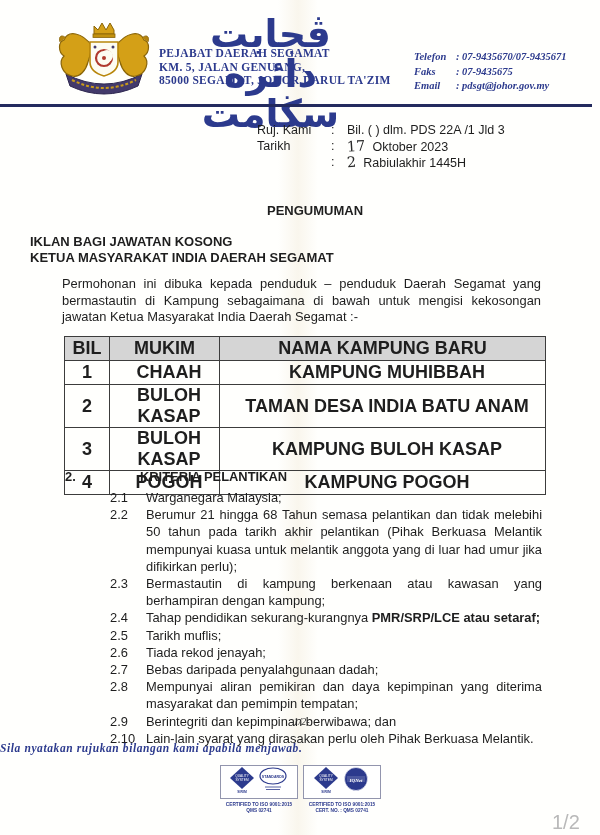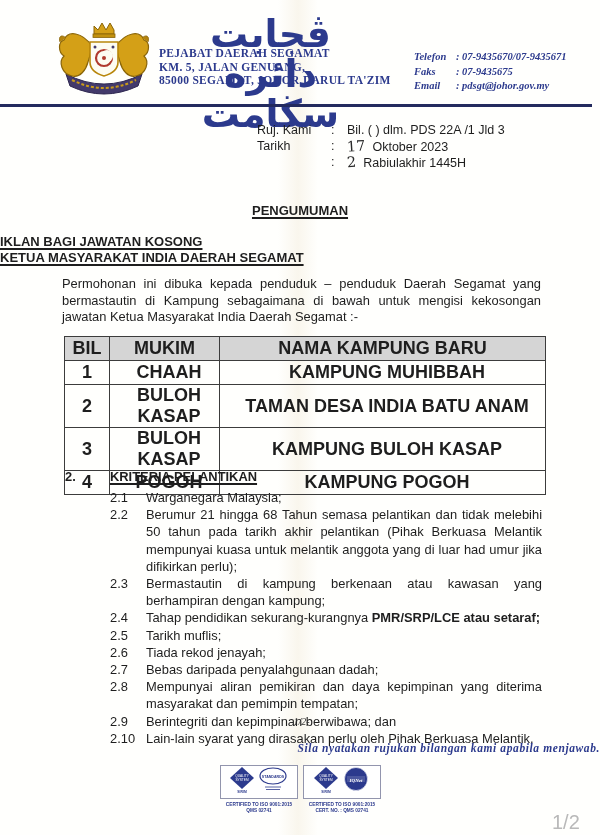--- a/index.html
+++ b/index.html
@@ -44,21 +44,21 @@
   }
   
   .title-main {
     position:absolute; top:203px; left:0; right:0; text-align:center;
     font-weight:bold; font-size:13px;
   }
   .title-sub {
     position:absolute; top:234px; left:0; right:0; text-align:left;
     font-weight:bold; font-size:13px; line-height:15.5px;
   }
-  .u { text-decoration:underline; text-decoration-thickness:1.5px; text-underline-offset:2px; }
+  .u { text-decoration-thickness:1.5px; text-underline-offset:2px;margin-left:30px; }
   
   .intro {
     position:absolute; left:62px; top:276px; width:479px;
     font-size:12.9px; line-height:16.5px; text-align:justify;
   }
   
   .vtable {
     position:absolute; left:64px; top:336px; width:481px;
     border-collapse:collapse; font-size:18px; font-weight:bold; table-layout:fixed;
   }
@@ -72,21 +72,21 @@
   .crit-head .cnum0 { width:45px; flex:none; }
   .crit-item { display:flex; line-height:17.2px; }
   .crit-item .cnum { margin-left:45px; width:36px; flex:none; }
   .crit-item .ctext { flex:1; text-align:justify; }
   
   .page-marker {
     position:absolute; top:716px; left:0; right:0; text-align:center;
     font-family:"Liberation Serif", serif; font-style:italic; font-size:10px; color:#333;
   }
   .note {
-    position:absolute; top:742px; left:0; right:0; text-align:right;
+    position:absolute; top:742px; left:0; right:0; text-align:left;
     font-family:"Liberation Serif", serif; font-weight:bold; font-style:italic;
     color:#2c3a8d; font-size:11.5px; letter-spacing:0.6px;
   }
   .certs { position:absolute; top:765px; left:0; right:0; display:flex; justify-content:center; gap:5px; }
   .cert { width:78px; text-align:center; }
   .cert-box {
     border:1px solid #9295ad; height:34px; background:#fff;
     display:flex; align-items:center; justify-content:center; gap:3px;
   }
   .cert-lines {

